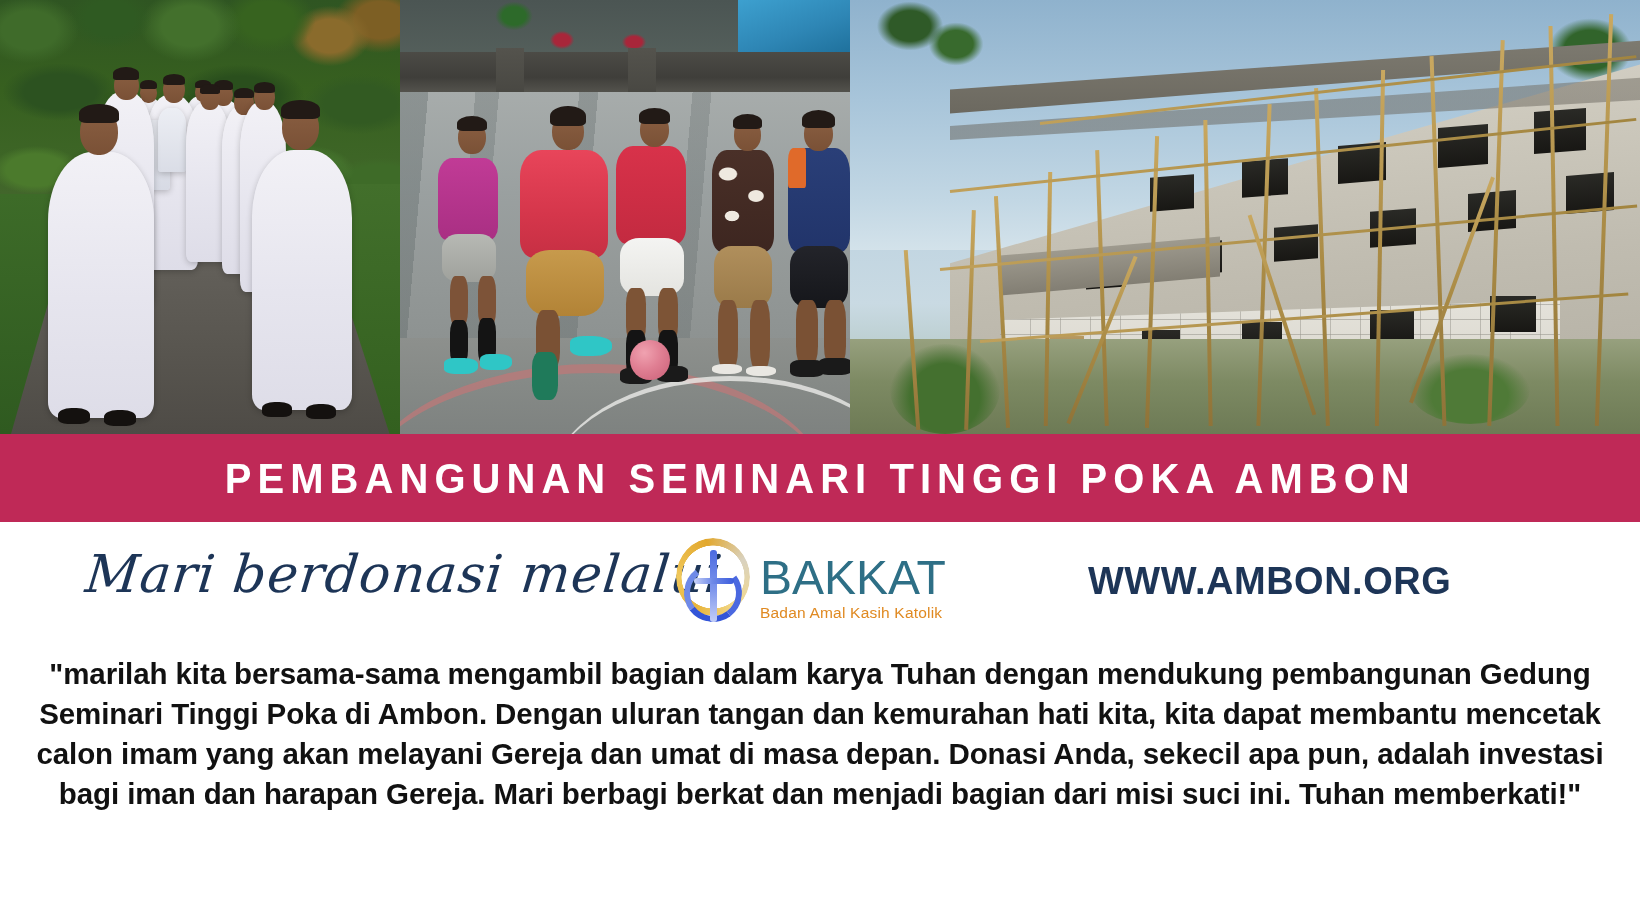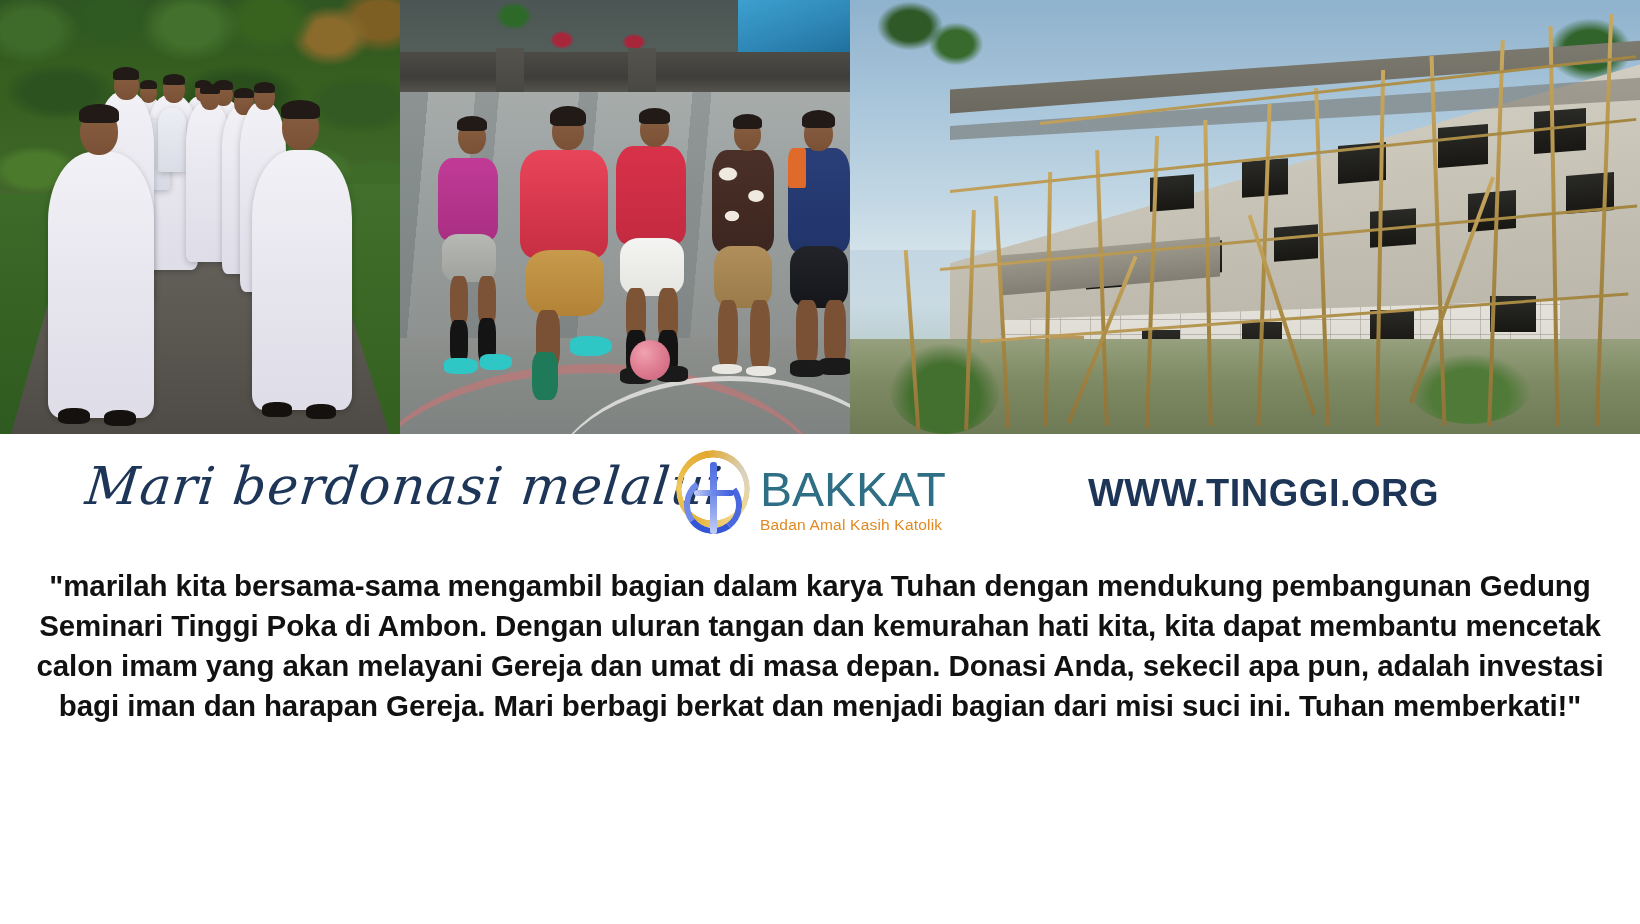--- a/index.html
+++ b/index.html
@@ -443,35 +443,38 @@
       <div class="bamboo-h" style="left:90px;top:268px;width:700px;transform:rotate(-5.2deg);transform-origin:left center;"></div>
       <div class="bamboo-h" style="left:100px;top:190px;width:690px;transform:rotate(-6deg);transform-origin:left center;"></div>
       <div class="bamboo-h" style="left:130px;top:340px;width:650px;transform:rotate(-4.2deg);transform-origin:left center;"></div>
       <div class="bamboo-h" style="left:190px;top:122px;width:600px;transform:rotate(-6.4deg);transform-origin:left center;"></div>
       <div class="bamboo" style="left:250px;top:250px;height:180px;transform:rotate(22deg);"></div>
       <div class="bamboo" style="left:430px;top:210px;height:210px;transform:rotate(-18deg);"></div>
       <div class="bamboo" style="left:600px;top:170px;height:240px;transform:rotate(20deg);"></div>
     </div>
   </div>
 
+  <div class="banner">
+    <h1>PEMBANGUNAN SEMINARI TINGGI POKA AMBON</h1>
+  </div>
 
   <div class="donate-row">
     <div class="script-text">Mari  berdonasi melalui</div>
 
     <div class="logo-wrap">
       <div class="logo-mark">
         <div class="logo-ring"></div>
         <div class="logo-bowl"></div>
         <div class="logo-cross-v"></div>
         <div class="logo-cross-h"></div>
       </div>
       <div class="logo-text">
         <div class="logo-name">BAKKAT</div>
         <div class="logo-tag">Badan Amal Kasih Katolik</div>
       </div>
     </div>
 
-    <div class="website">WWW.TINGGI.ORG</div>
+    <div class="website">WWW.AMBON.ORG</div>
   </div>
 
   <div class="quote">"marilah kita bersama-sama mengambil bagian dalam karya Tuhan dengan mendukung pembangunan Gedung Seminari Tinggi Poka di Ambon. Dengan uluran tangan dan kemurahan hati kita, kita dapat membantu mencetak calon imam yang akan melayani Gereja dan umat di masa depan. Donasi Anda, sekecil apa pun, adalah investasi bagi iman dan harapan Gereja. Mari berbagi berkat dan menjadi bagian dari misi suci ini. Tuhan memberkati!"</div>
 
 </div>
 
 </body></html>

